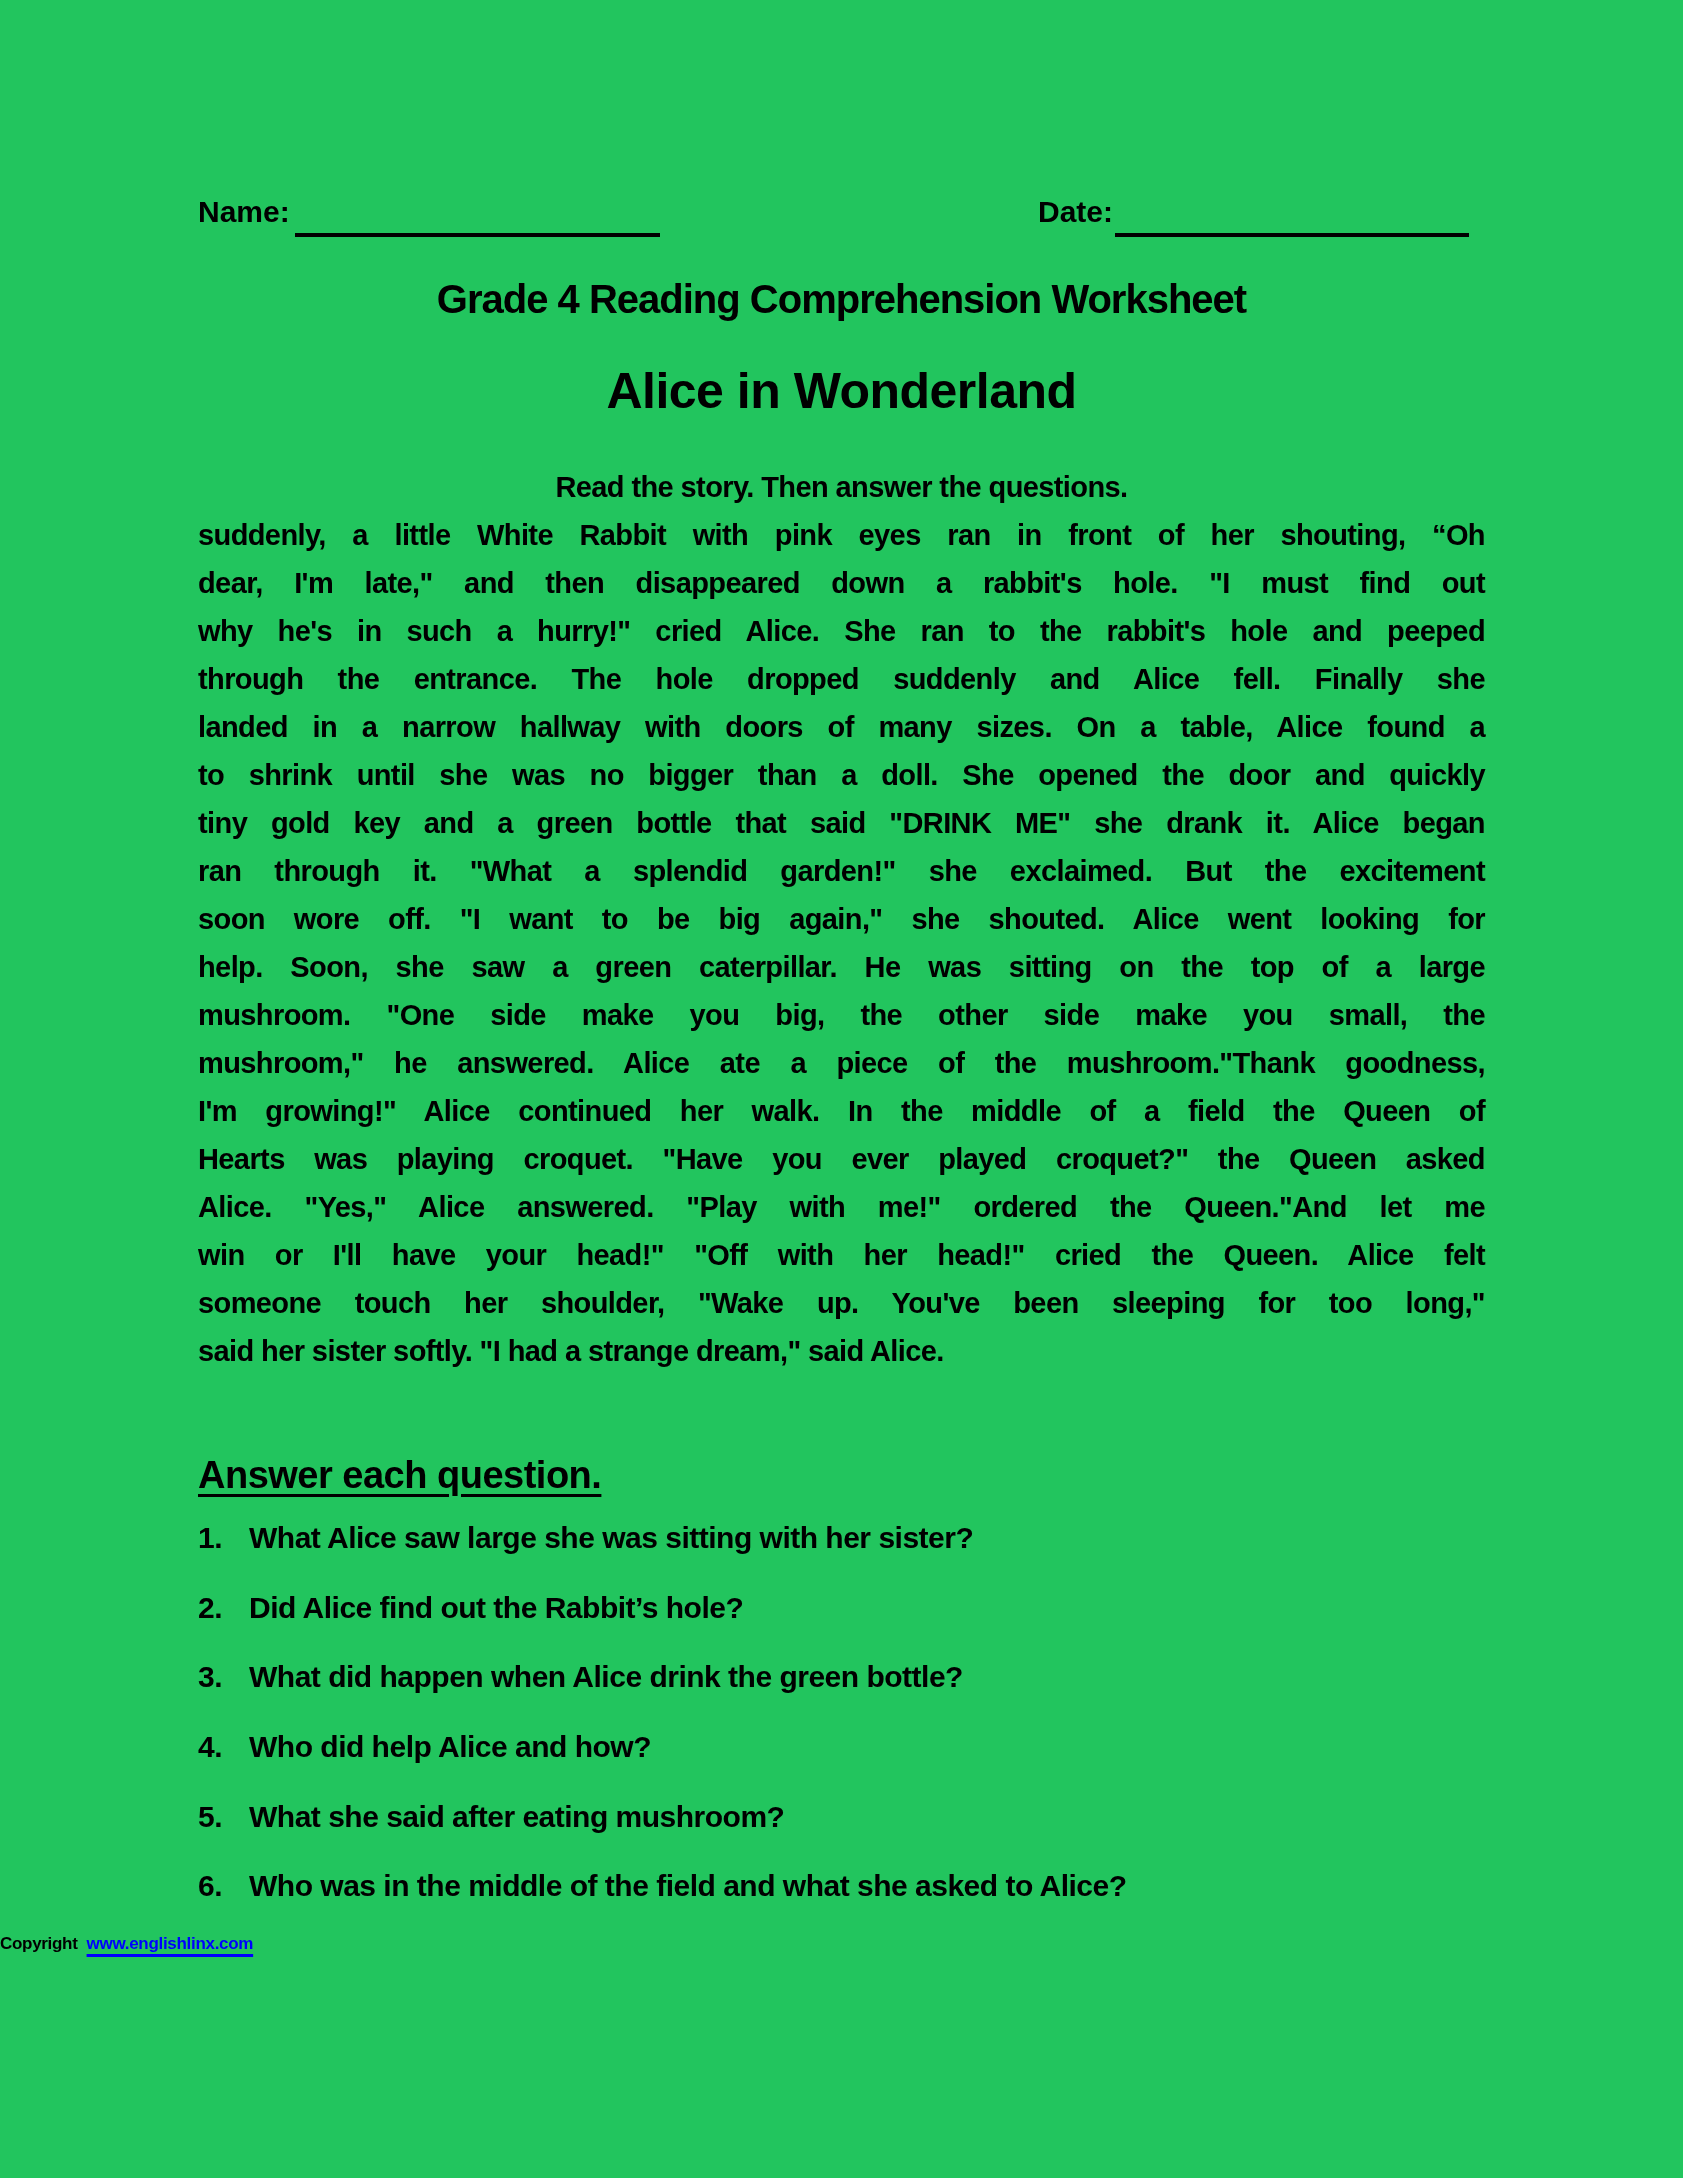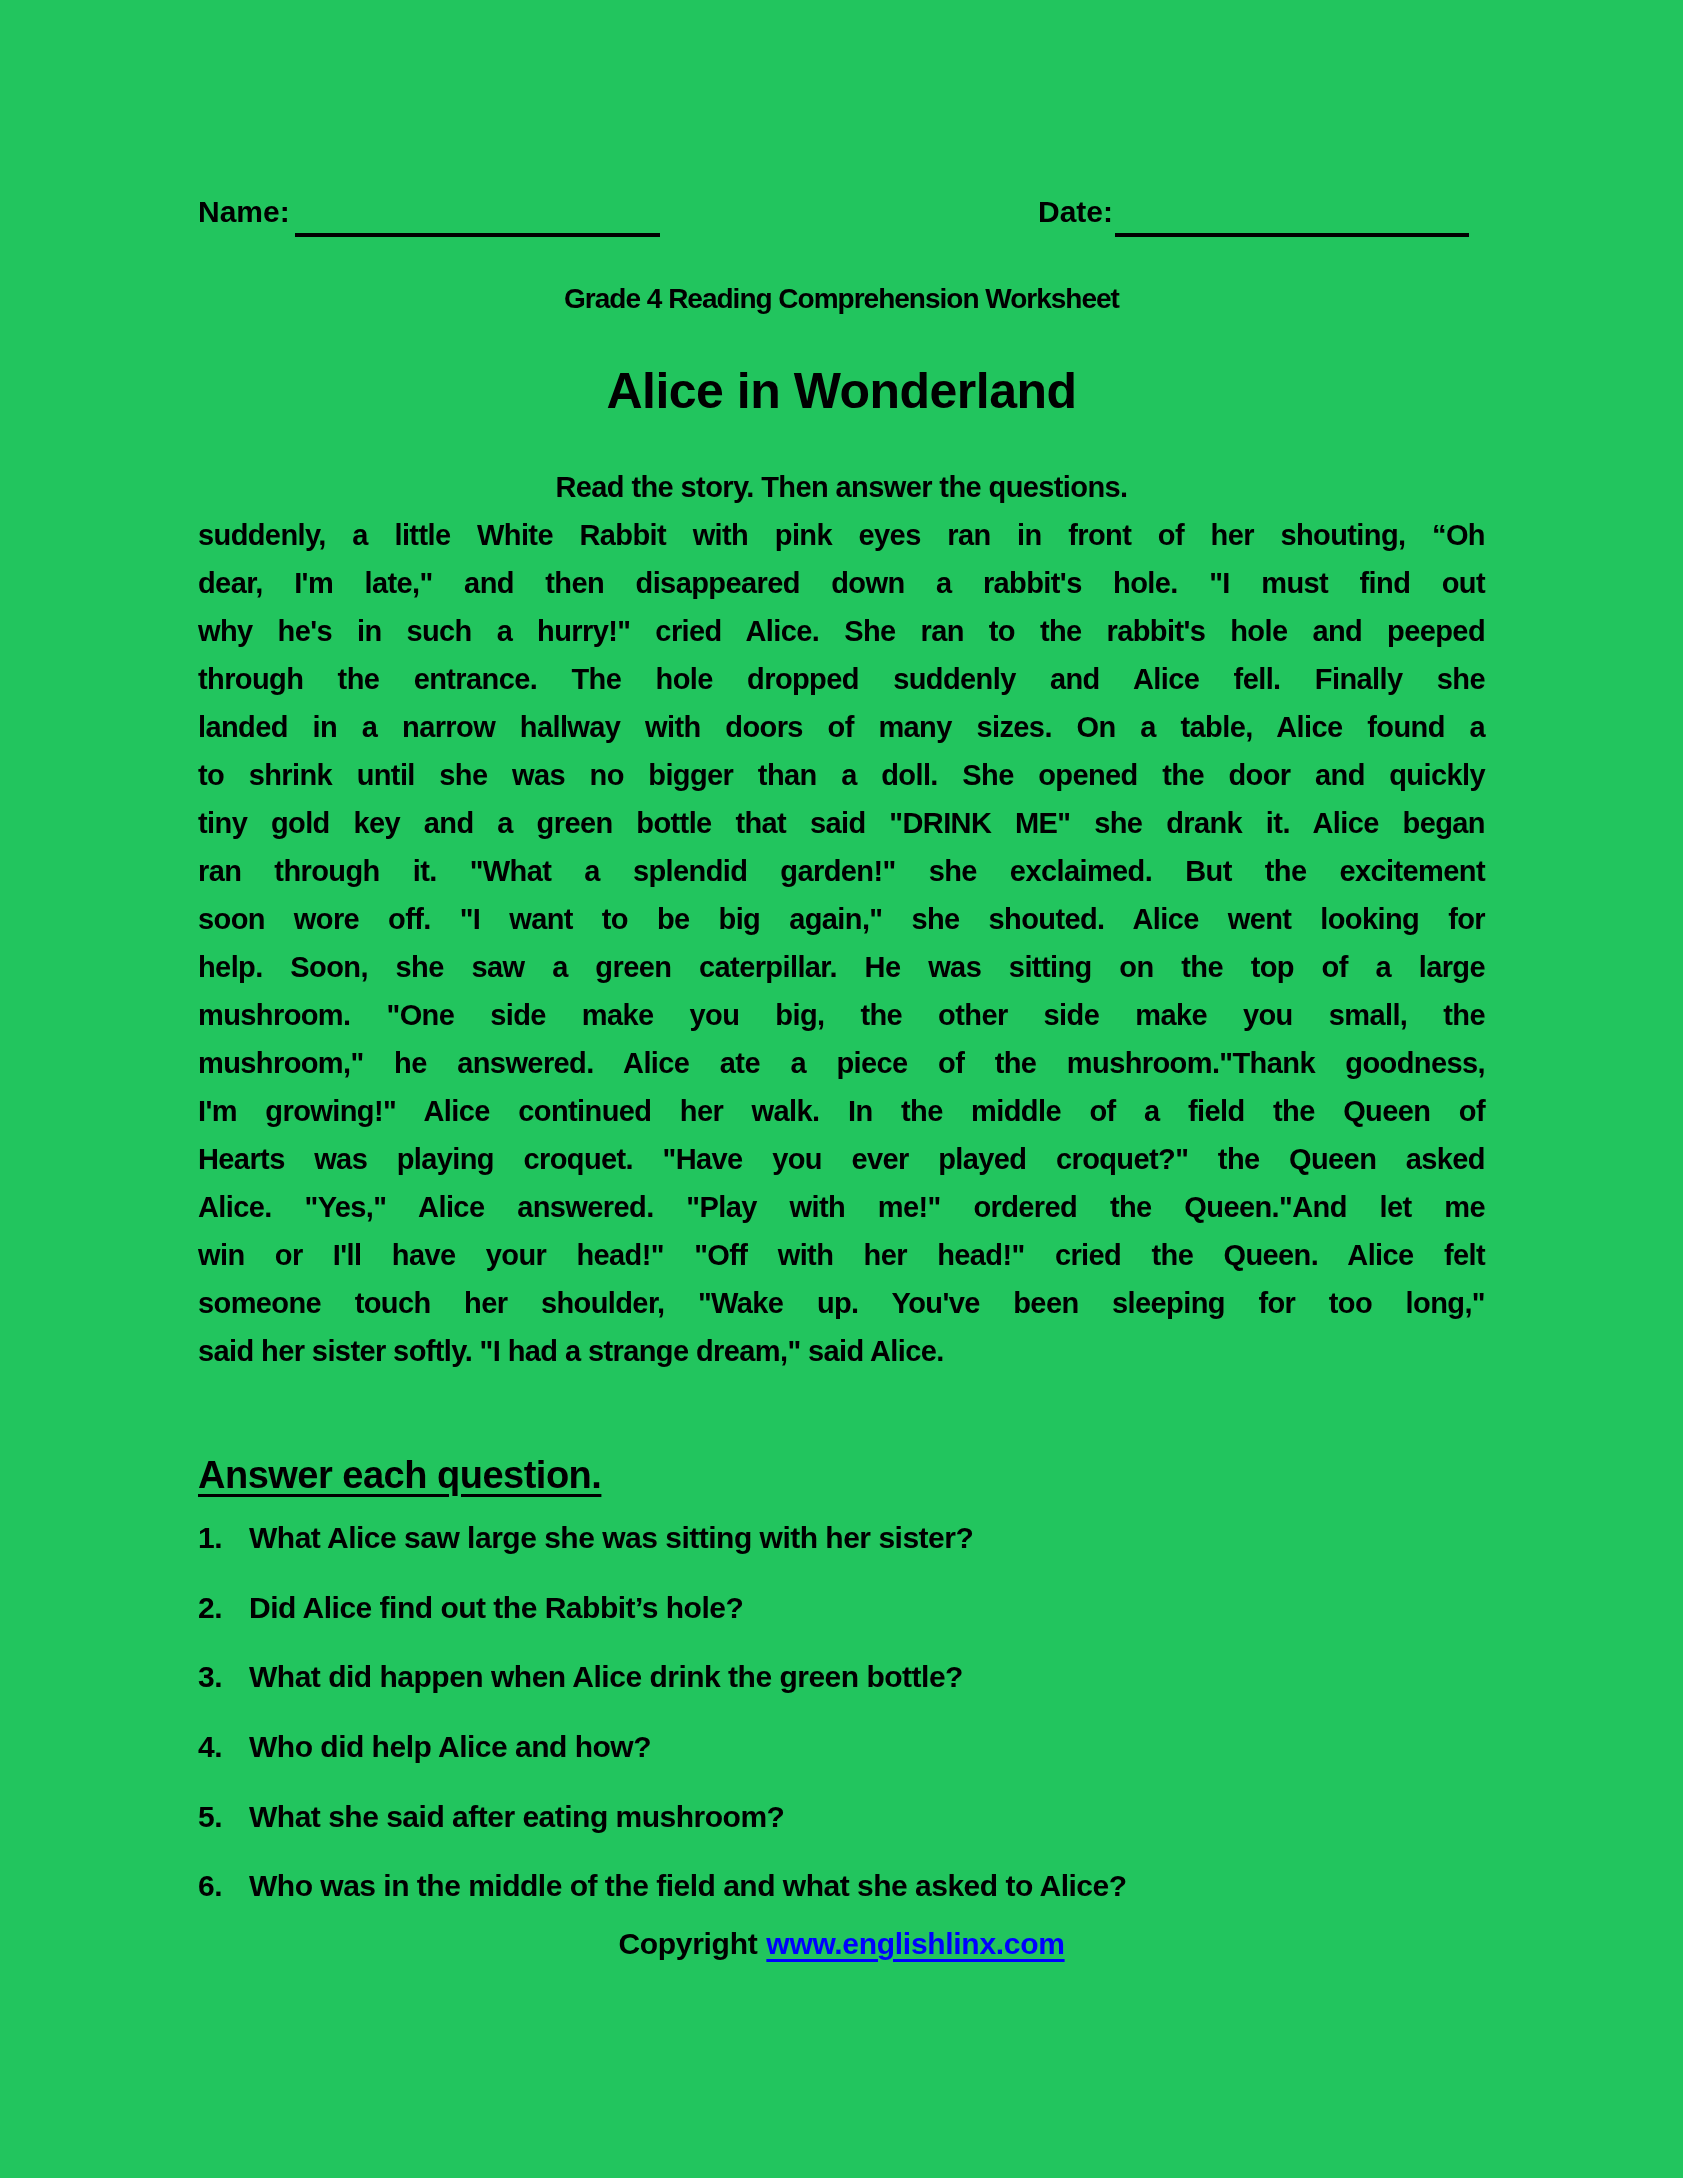--- a/index.html
+++ b/index.html
@@ -29,21 +29,21 @@
     position: absolute;
     height: 4px;
     background: #000000;
   }
 
   
   .title {
     left: 0;
     width: 100%;
     text-align: center;
-    font-size: 28px;
+    font-size: 40px;
     line-height: 48px;
     letter-spacing: -1px;
     white-space: nowrap;
   }
   .subtitle {
     left: 0;
     width: 100%;
     text-align: center;
     font-size: 50px;
     line-height: 44px;
@@ -92,22 +92,21 @@
   .q-num {
     flex: 0 0 51px;
   }
   .q-text { flex: 1; }
 
   
   .footer {
     left: 0;
     top: 1929px;
     width: 100%;
-    text-align: center;
-    font-size: 30px;
+    font-size: 17px;
     line-height: 30px;
     letter-spacing: -0.3px;
   }
   .footer .copyright-label { margin-right: 9px; }
   .footer a {
     color: #0000FF;
     text-decoration: underline;
     text-decoration-thickness: 3px;
     text-underline-offset: 5px;
     cursor: pointer;

